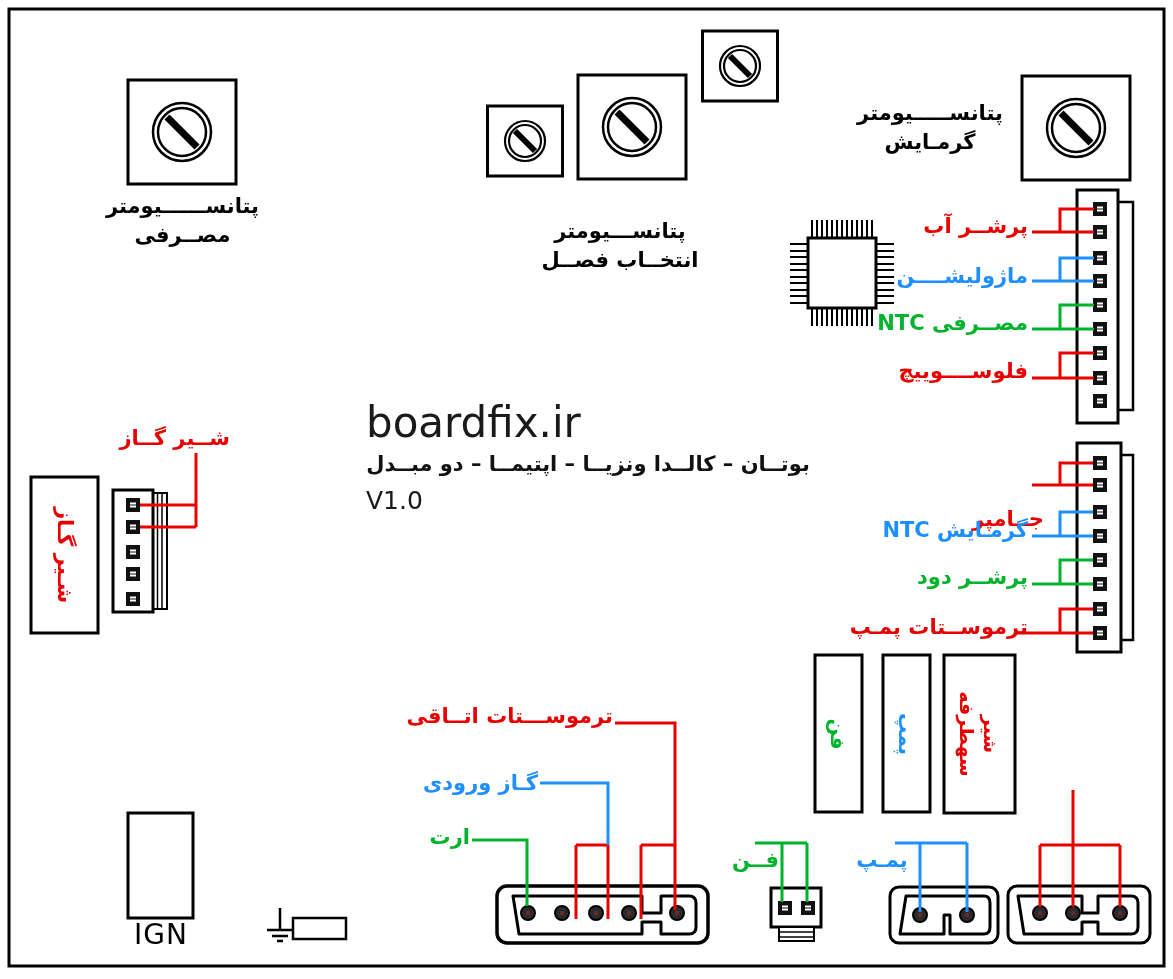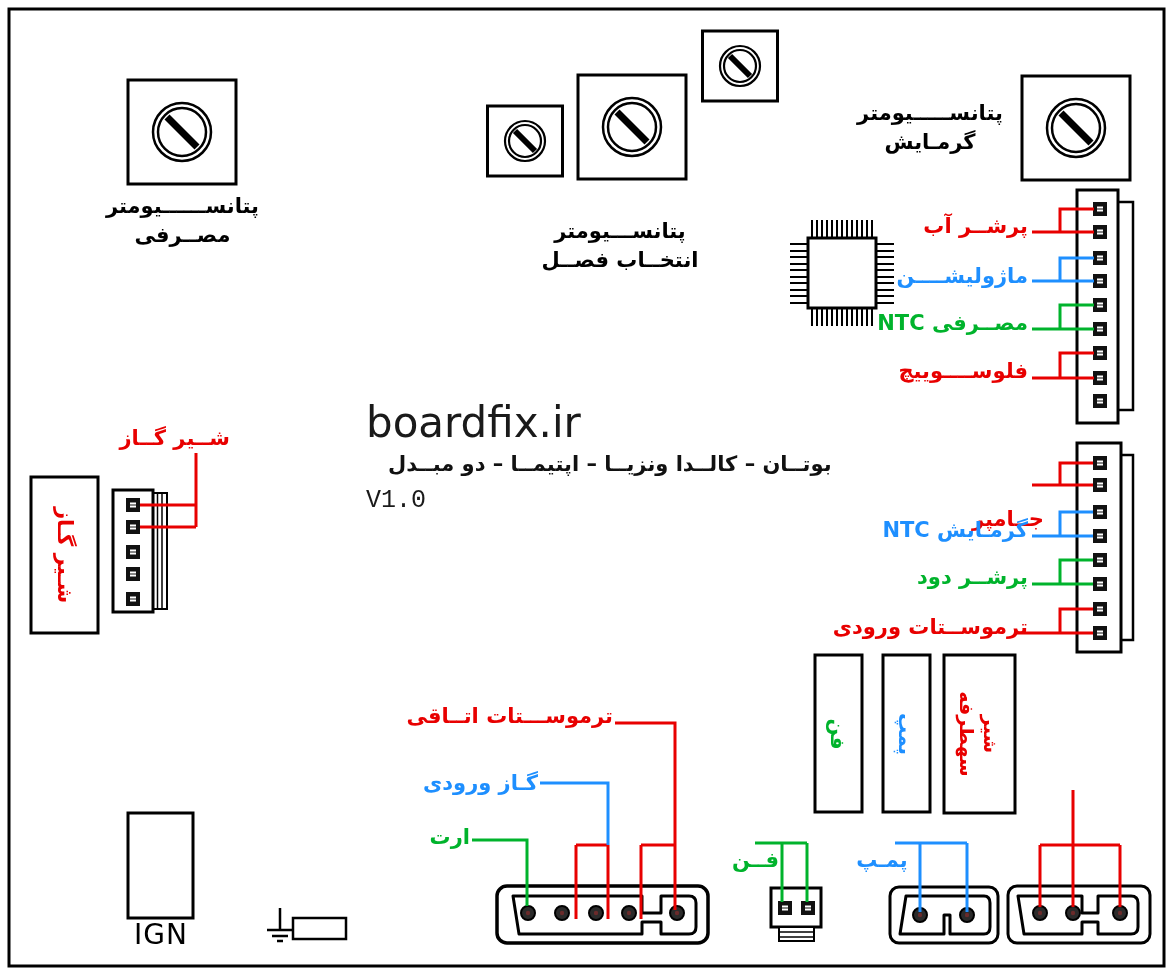--- a/index.html
+++ b/index.html
@@ -8,23 +8,23 @@
   #stage svg{position:absolute;left:0;top:0;}
   .lbl{position:absolute;font-weight:bold;font-size:21px;line-height:26px;
        white-space:nowrap;color:#000;}
   .red{color:#e80000}
   .blue{color:#1e8fff}
   .green{color:#00b32c}
   .center{text-align:center}
   .rt{text-align:right}
   .rot90{transform:rotate(90deg);}
   .brand{position:absolute;left:366px;top:398px;font-size:42px;color:#1a1a1a;}
-  .subtitle{position:absolute;left:388px;top:452px;width:468px;font-size:21px;
-            font-weight:bold;text-align:left;color:#111;}
-  .version{position:absolute;left:366px;top:486px;font-size:25px;color:#1a1a1a;font-family:Liberation Mono, monospace;}
+  .subtitle{position:absolute;left:354px;top:452px;width:468px;font-size:21px;
+            font-weight:bold;text-align:center;color:#111;}
+  .version{position:absolute;left:366px;top:486px;font-size:25px;color:#1a1a1a;}
   .potlbl{position:absolute;font-weight:bold;font-size:21px;line-height:29px;
           text-align:center;color:#000;}
   .ign{position:absolute;left:124px;top:918px;width:74px;text-align:center;
        font-size:28px;letter-spacing:1px;color:#000;}
 </style>
 </head>
 <body>
 
 <div id="stage">
 
@@ -205,21 +205,21 @@
 <div class="version">V1.0</div>
 
 <div class="lbl red rt" style="right:145px;top:213px;" dir="rtl">پرشــر آب</div>
 <div class="lbl blue rt" style="right:145px;top:263px;" dir="rtl">ماژولیشــــن</div>
 <div class="lbl green rt" style="right:145px;top:310px;" dir="ltr">NTC مصــرفی</div>
 <div class="lbl red rt" style="right:145px;top:358px;" dir="rtl">فلوســــوییچ</div>
 
 <div class="lbl red rt" style="right:129px;top:466px;margin-top:40px;" dir="rtl">جــامپر</div>
 <div class="lbl blue rt" style="right:145px;top:517px;" dir="ltr">NTC گرمـایش</div>
 <div class="lbl green rt" style="right:145px;top:564px;" dir="rtl">پرشــر دود</div>
-<div class="lbl red rt" style="right:145px;top:614px;" dir="rtl">ترموســتات ورودی</div>
+<div class="lbl red rt" style="right:145px;top:614px;" dir="rtl">ترموســتات پمـپ</div>
 
 <div class="lbl red center" style="left:125px;top:425px;width:105px;" dir="rtl">شــیر گــاز</div>
 <div class="lbl red center rot90" style="left:-13px;top:542px;width:156px;" dir="rtl">شـیر گـاز</div>
 
 <div class="lbl red rt" style="right:560px;top:703px;" dir="rtl">ترموســـتات اتــاقی</div>
 <div class="lbl blue rt" style="right:635px;top:770px;" dir="rtl">گـاز ورودی</div>
 <div class="lbl green rt" style="right:703px;top:824px;" dir="rtl">ارت</div>
 
 <div class="lbl green center" style="left:733px;top:847px;width:46px;" dir="rtl">فــن</div>
 <div class="lbl blue center" style="left:852px;top:847px;width:60px;" dir="rtl">پمـپ</div>

